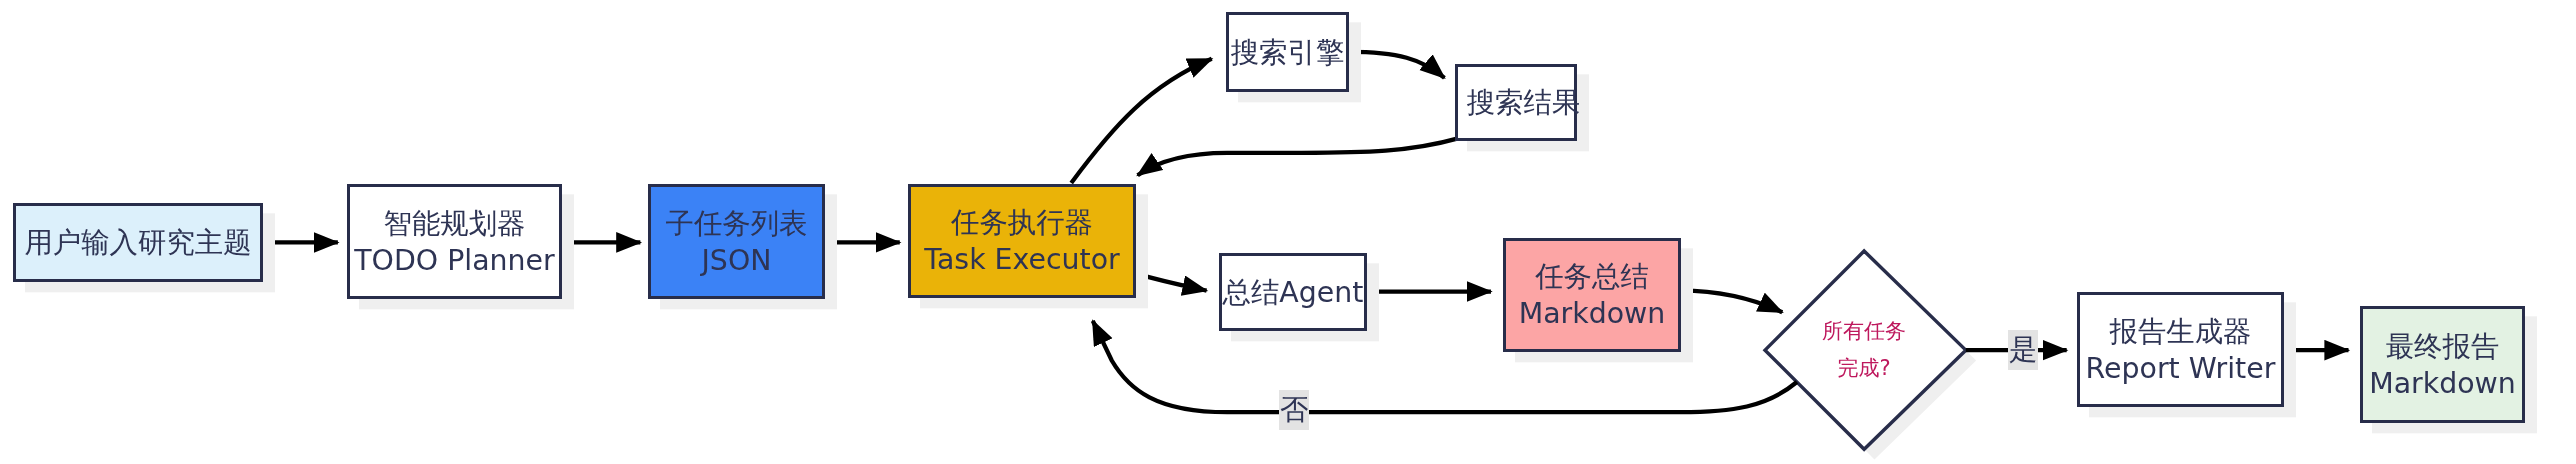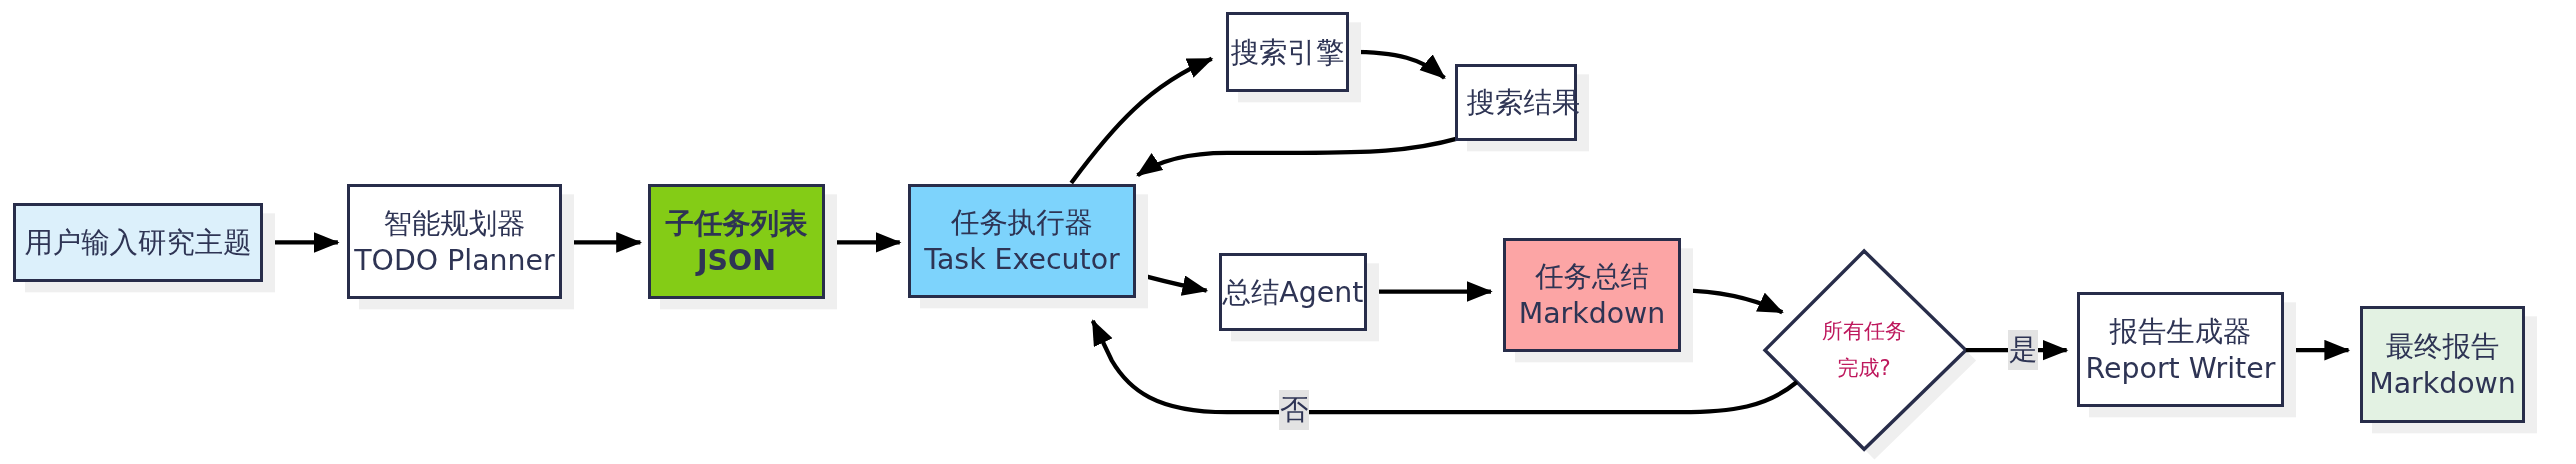--- a/index.html
+++ b/index.html
@@ -79,26 +79,26 @@
 
   <div class="node" style="left: 13px; top: 203px; width: 250px; height: 79px; background: rgb(220, 240, 251);">
     <span>用户输入研究主题</span>
   </div>
 
   <div class="node" style="left: 347px; top: 184px; width: 215px; height: 115px; background: rgb(255, 255, 255);">
     <span>智能规划器</span>
     <span>TODO Planner</span>
   </div>
 
-  <div class="node" style="left: 648px; top: 184px; width: 177px; height: 115px; background: #84cc16; font-weight: bold;">
+  <div class="node" style="left: 648px; top: 184px; width: 177px; height: 115px; background: #3b82f6;">
     <span>子任务列表</span>
     <span>JSON</span>
   </div>
 
-  <div class="node" style="left: 908px; top: 184px; width: 228px; height: 114px; background: #7dd3fc;">
+  <div class="node" style="left: 908px; top: 184px; width: 228px; height: 114px; background: #eab308;">
     <span>任务执行器</span>
     <span>Task Executor</span>
   </div>
 
   <div class="node" style="left: 1226px; top: 12px; width: 123px; height: 80px; background: rgb(255, 255, 255);">
     <span>搜索引擎</span>
   </div>
 
   <div class="node" style="left: 1455px; top: 64px; width: 122px; height: 77px; background: rgb(255, 255, 255); padding-left: 15px;">
     <span>搜索结果</span>

